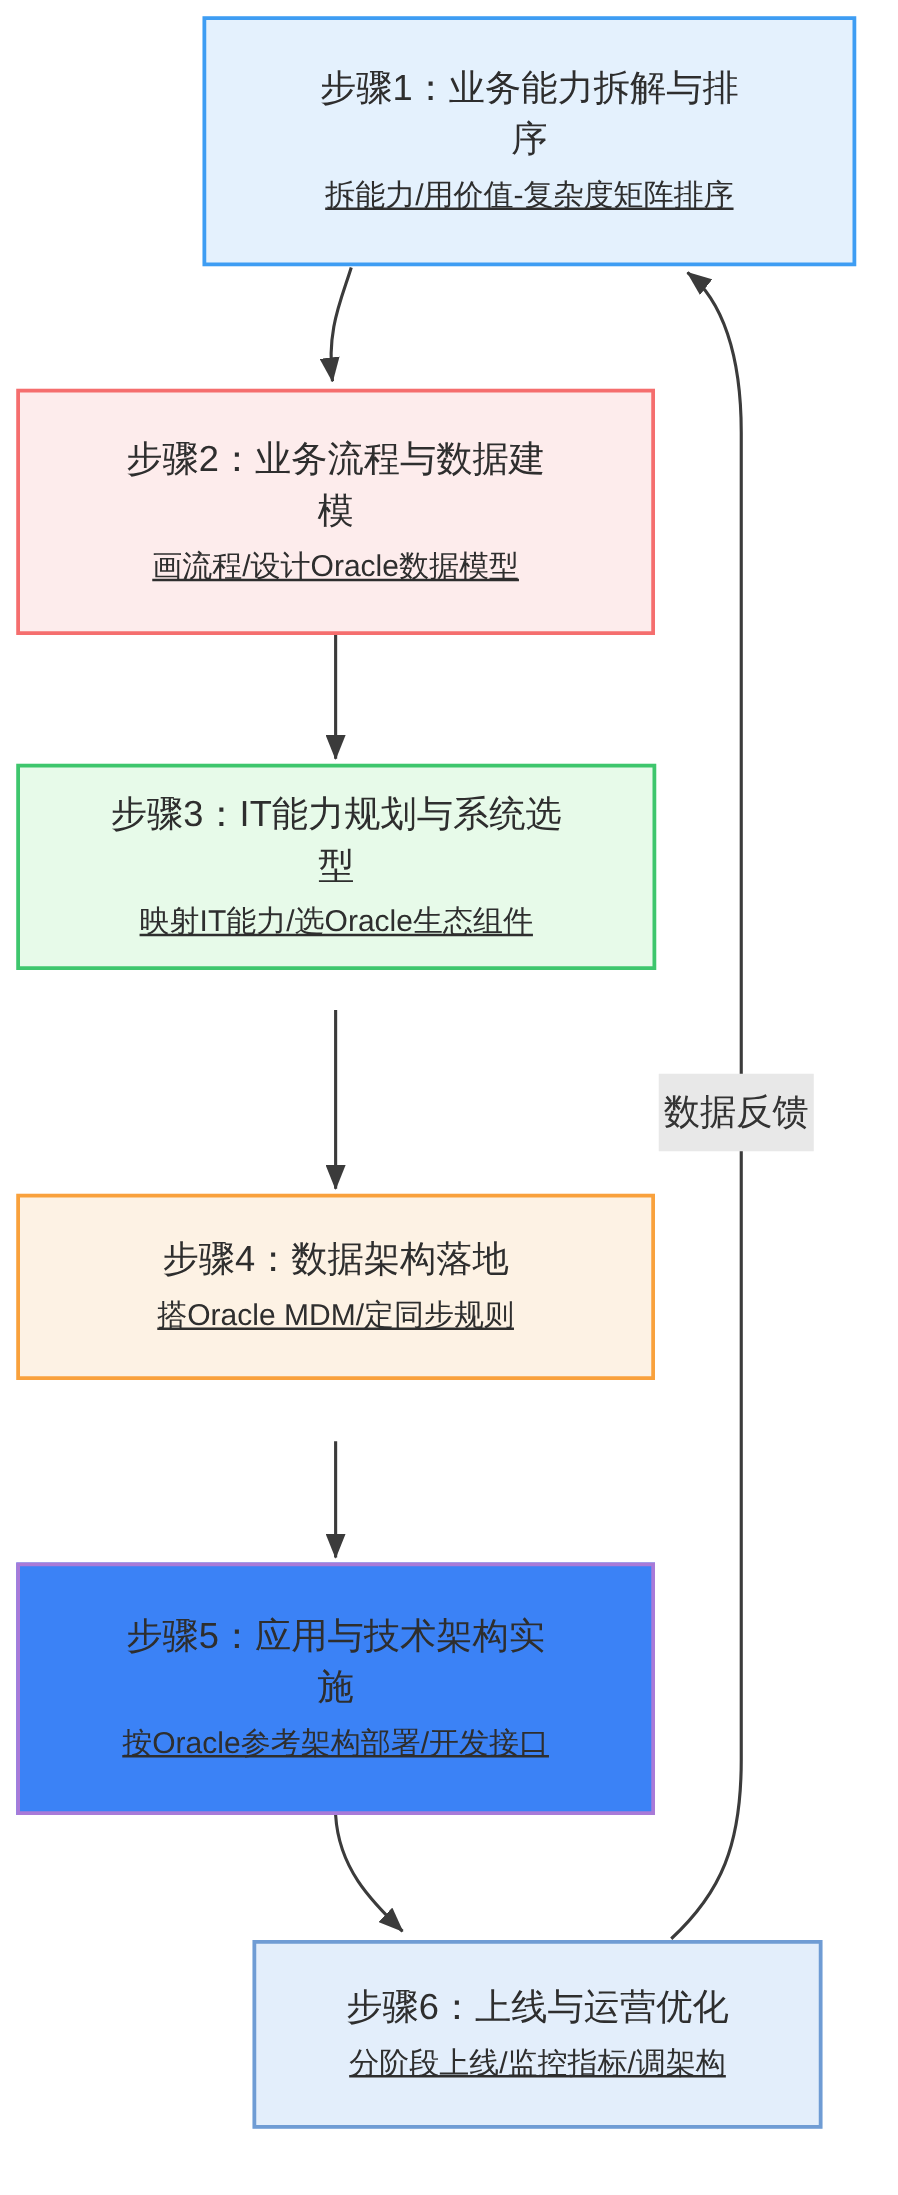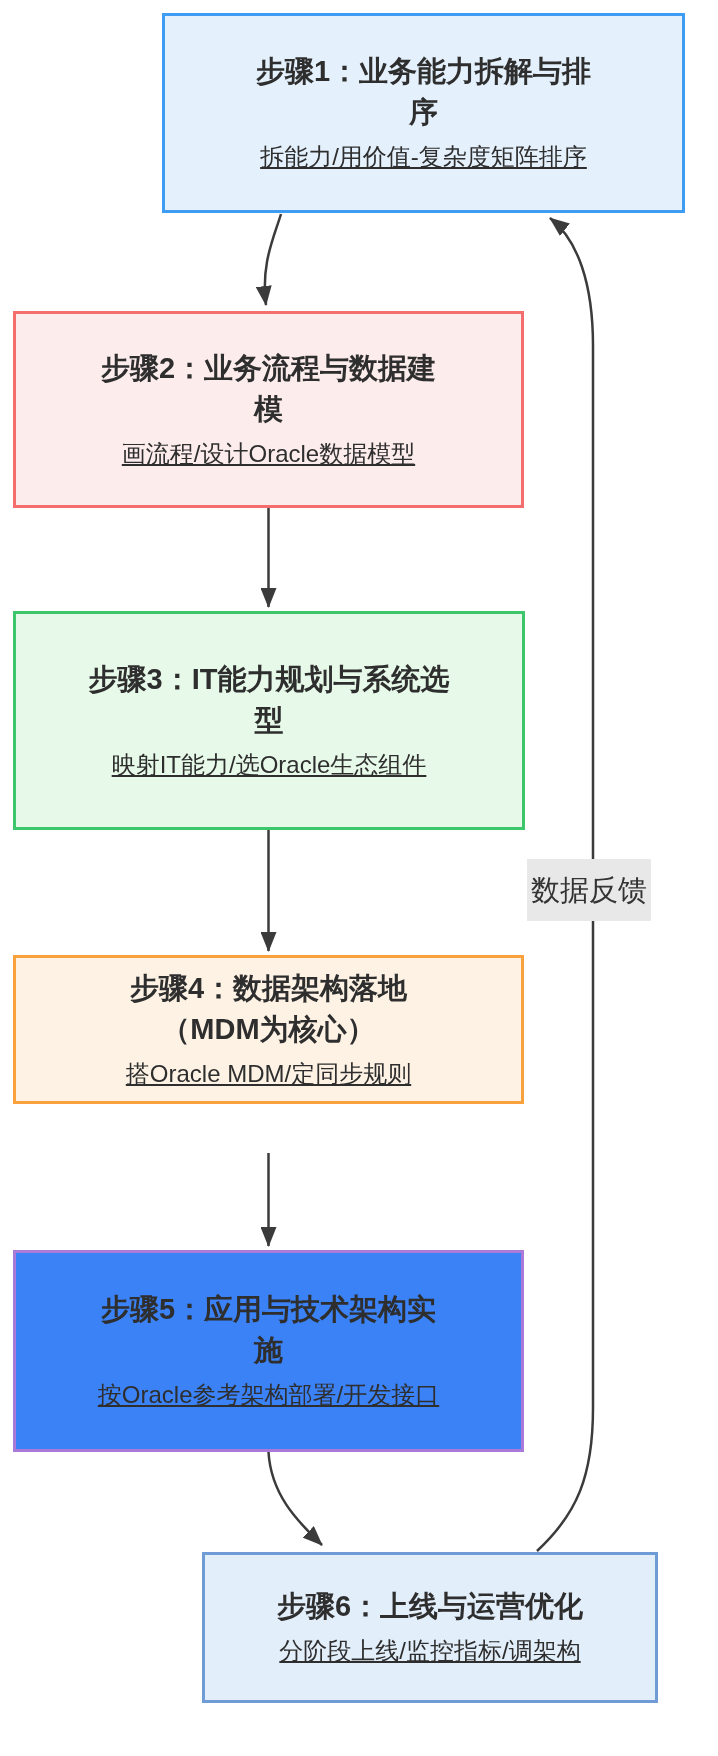--- a/index.html
+++ b/index.html
@@ -25,36 +25,36 @@
     border-width: 3px;
     display: flex;
     flex-direction: column;
     justify-content: center;
     align-items: center;
     text-align: center;
     z-index: 2;
   }
   .node .title {
     font-size: 29px;
-    font-weight: 700;
+    font-weight: 400;
     line-height: 41px;
     color: #2e2e2e;
   }
   .node .subtitle {
     font-size: 24px;
     font-weight: 500;
     line-height: 36px;
     margin-top: 6px;
     color: #2e2e2e;
     text-decoration: underline;
   }
   
   .n1 { left: 162px; top: 13px;   width: 523px; height: 200px; background: #e4f1fd; border-color: #3e9df3; }
   .n2 { left: 13px;  top: 311px;  width: 511px; height: 197px; background: #fdecec; border-color: #f56e6e; }
-  .n3 { left: 13px;  top: 611px;  width: 512px; height: 219px; background: #e7fae9; border-color: #3ec66d; }
+  .n3 { left: 13px;  top: 611px;  width: 512px; height: 165px; background: #e7fae9; border-color: #3ec66d; }
   .n4 { left: 13px;  top: 955px;  width: 511px; height: 149px; background: #fdf2e4; border-color: #f9a13c; }
   .n5 { left: 13px;  top: 1250px; width: 511px; height: 202px; background: #3b82f6; border-color: #a97ad8; }
   .n6 { left: 202px; top: 1552px; width: 456px; height: 151px; background: #e3eefb; border-color: #6f9cd4; }
   .edge-label {
     position: absolute;
     left: 527px;
     top: 859px;
     background: #e8e8e8;
     color: #333333;
     font-size: 29px;
@@ -103,21 +103,20 @@
     <div class="title">
       <div>步骤3：IT能力规划与系统选</div>
       <div>型</div>
     </div>
     <div class="subtitle">映射IT能力/选Oracle生态组件</div>
   </div>
 
   <div class="node n4">
     <div class="title">
       <div>步骤4：数据架构落地</div>
-      <div>（MDM为核心）</div>
     </div>
     <div class="subtitle">搭Oracle MDM/定同步规则</div>
   </div>
 
   <div class="node n5">
     <div class="title">
       <div>步骤5：应用与技术架构实</div>
       <div>施</div>
     </div>
     <div class="subtitle">按Oracle参考架构部署/开发接口</div>

